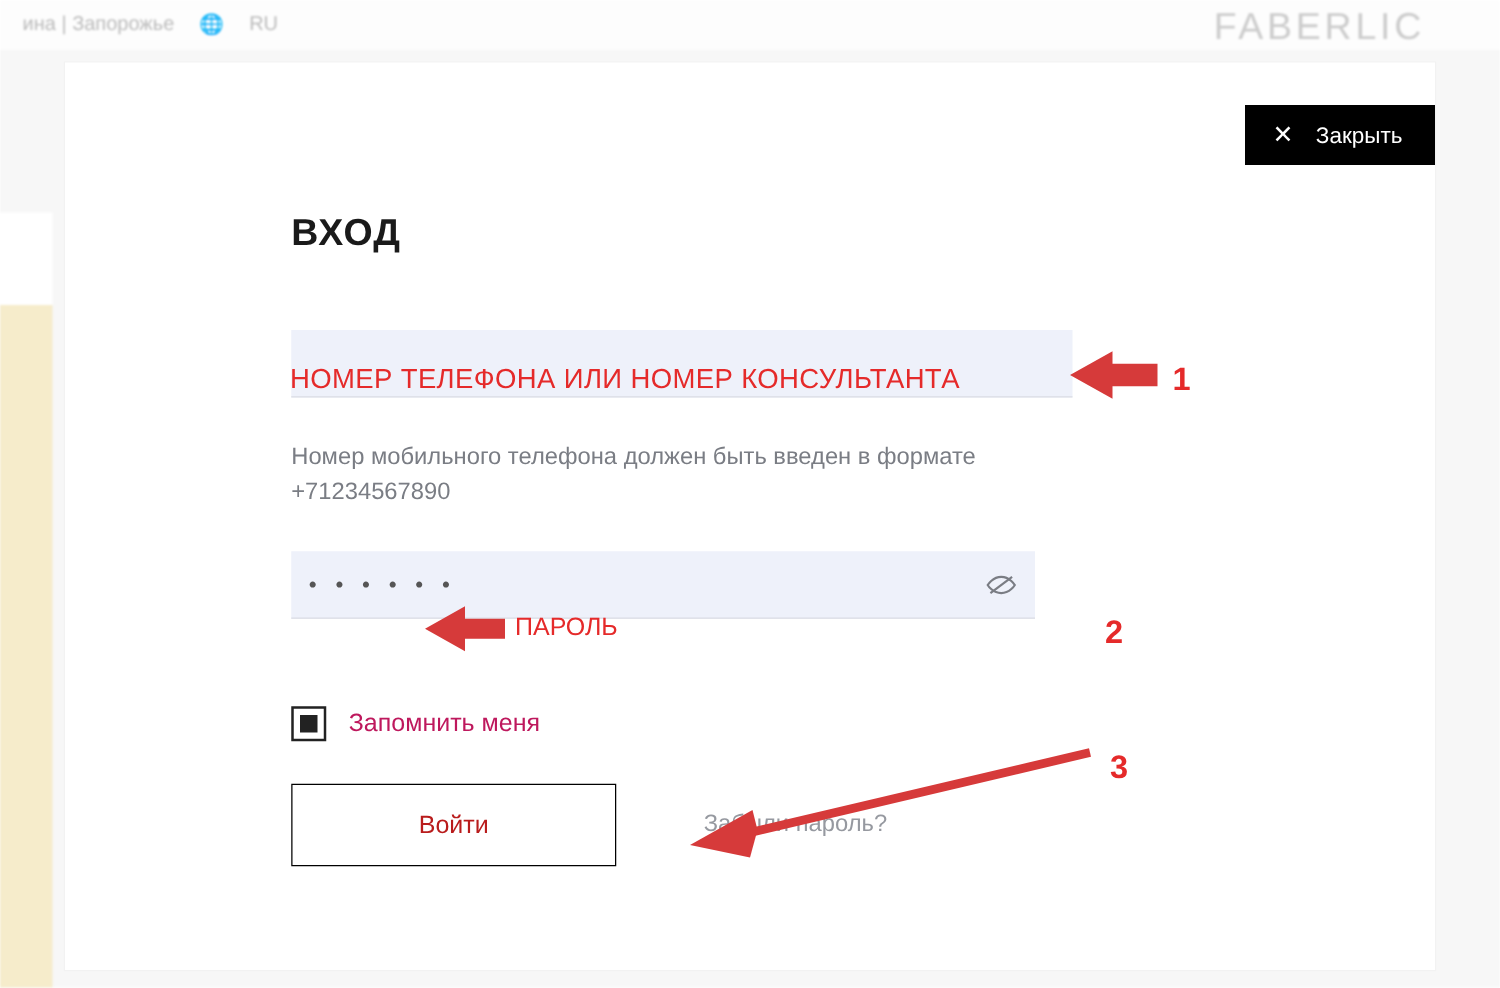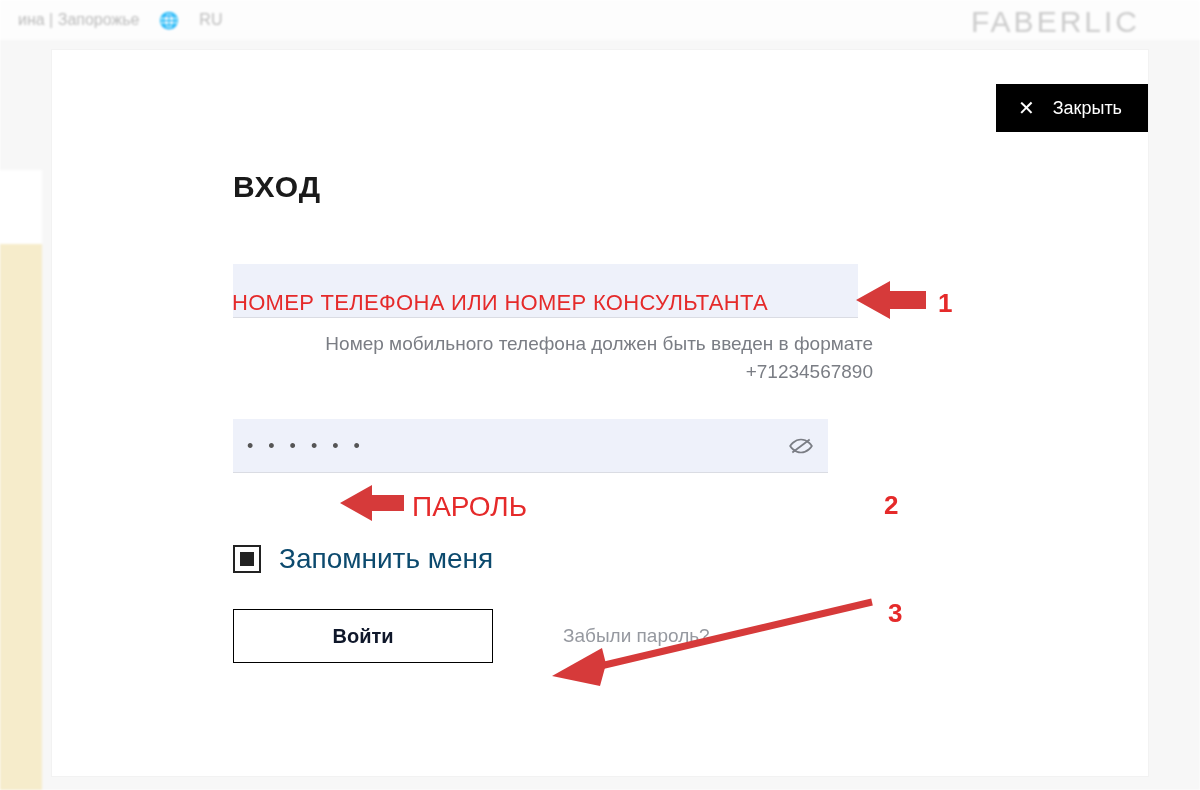--- a/index.html
+++ b/index.html
@@ -15,41 +15,41 @@
   
   .modal{position:absolute;left:52px;top:50px;right:52px;bottom:14px;background:#fff;box-shadow:0 0 0 1px rgba(0,0,0,.02);}
   .close-btn{position:absolute;right:0;top:34px;height:48px;background:#000;color:#fff;display:flex;align-items:center;gap:18px;padding:0 26px 0 22px;font-size:18px;font-weight:500;cursor:pointer;}
   .close-btn .x{font-size:20px;line-height:1;}
 
   .form{position:absolute;left:181px;top:120px;width:700px;}
   .form h1{font-size:30px;font-weight:800;letter-spacing:1px;color:#1a1a1a;margin-bottom:60px;}
 
   .field{position:relative;width:625px;height:54px;background:#eef1fa;border-bottom:1px solid #dadce3;}
   .field input{width:100%;height:100%;background:transparent;border:0;outline:0;font-size:18px;padding:0 16px;color:#333;}
-  .hint{width:640px;color:#7a7d84;font-size:19px;line-height:1.45;margin:12px 0 34px;text-align:right;}
+  .hint{width:640px;color:#7a7d84;font-size:19px;line-height:1.45;margin:34px 0 34px;}
 
   .pwd-wrap{display:flex;align-items:center;gap:14px;}
   .pwd-wrap .field{width:595px;}
   .dots{position:absolute;left:14px;top:50%;transform:translateY(-50%);color:#555;letter-spacing:5px;font-size:18px;}
   .eye{position:absolute;right:14px;top:50%;transform:translateY(-50%);width:26px;height:26px;cursor:pointer;}
   .eye svg{width:26px;height:26px;}
 
   .remember{display:flex;align-items:center;gap:18px;margin:70px 0 34px;}
   .cb{width:28px;height:28px;border:2px solid #222;display:flex;align-items:center;justify-content:center;cursor:pointer;}
   .cb .inner{width:14px;height:14px;background:#222;}
-  .remember span.lbl{font-size:28px;color:#0c4a6e;}
+  .remember span.lbl{font-size:20px;color:#be185d;}
 
   .row{display:flex;align-items:center;gap:70px;}
-  .login-btn{width:260px;height:54px;border:1.5px solid #000;background:#fff;font-size:20px;color:#0f172a;cursor:pointer;font-weight:bold;}
+  .login-btn{width:260px;height:66px;border:1.5px solid #000;background:#fff;font-size:20px;color:#b91c1c;cursor:pointer;}
   .forgot{font-size:19px;color:#9699a0;cursor:pointer;}
 
   
   .ann{position:absolute;color:#e52a2a;font-weight:400;pointer-events:none;}
   .ann-lbl1{left:232px;top:290px;font-size:22px;letter-spacing:0.3px;}
-  .ann-lbl2{left:412px;top:491px;font-size:28px;}
+  .ann-lbl2{left:412px;top:491px;font-size:20px;}
   .ann-num{font-size:26px;font-weight:800;}
   .n1{left:938px;top:288px;} .n2{left:884px;top:490px;} .n3{left:888px;top:598px;}
 
   
   .arrow svg{overflow:visible;}
   .a1{position:absolute;left:856px;top:277px;width:70px;height:46px;}
   .a2{position:absolute;left:340px;top:482px;width:64px;height:42px;}
   .a3{position:absolute;left:552px;top:590px;width:330px;height:90px;}
 </style>
 </head>

